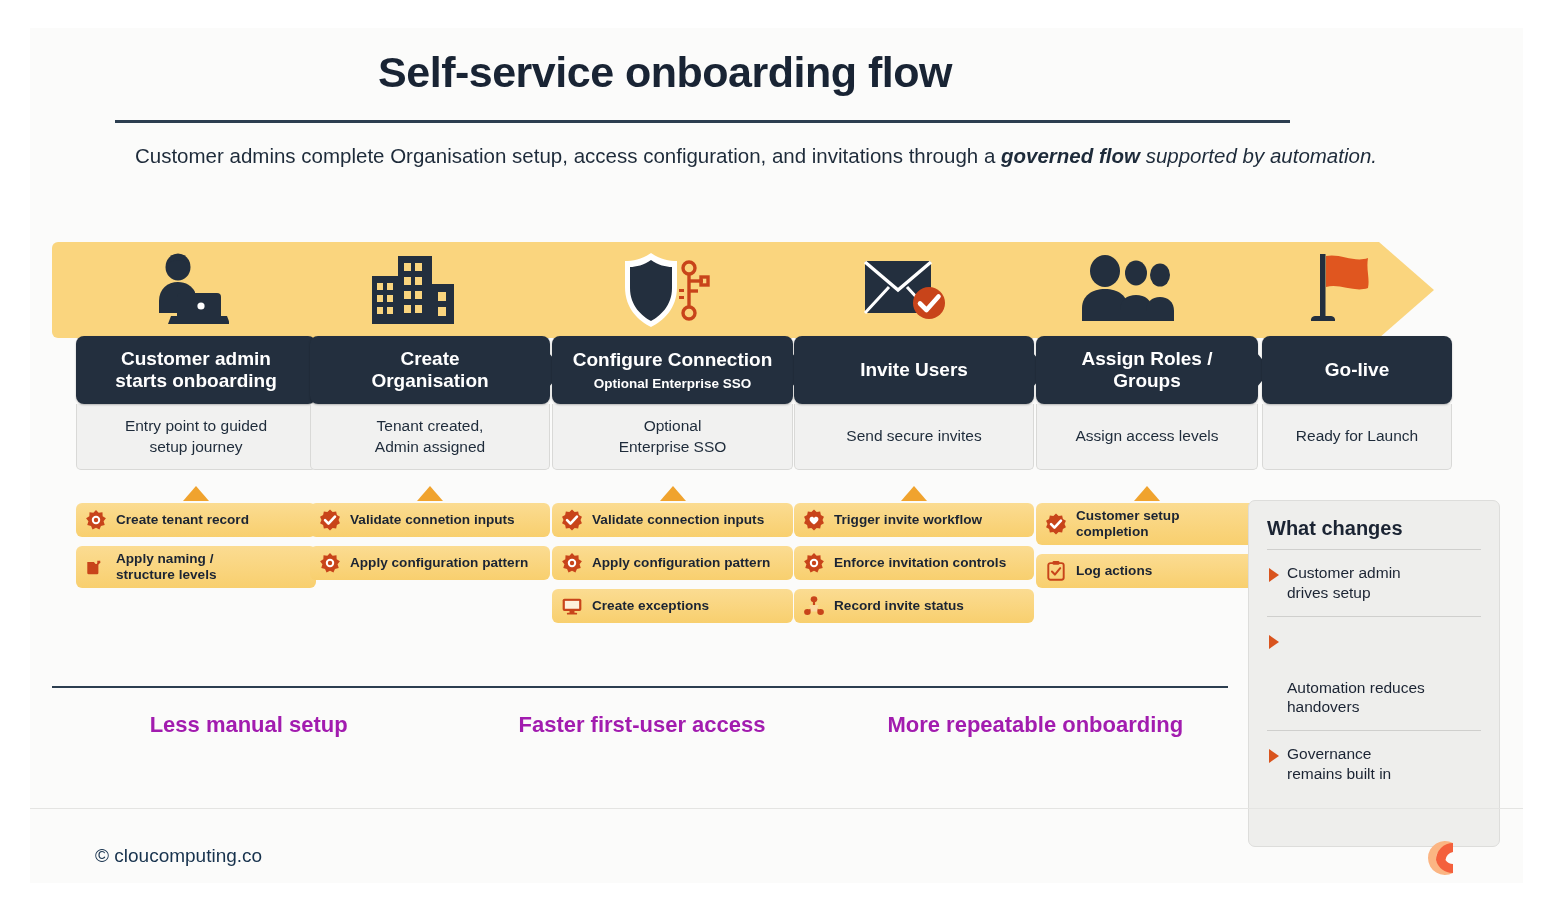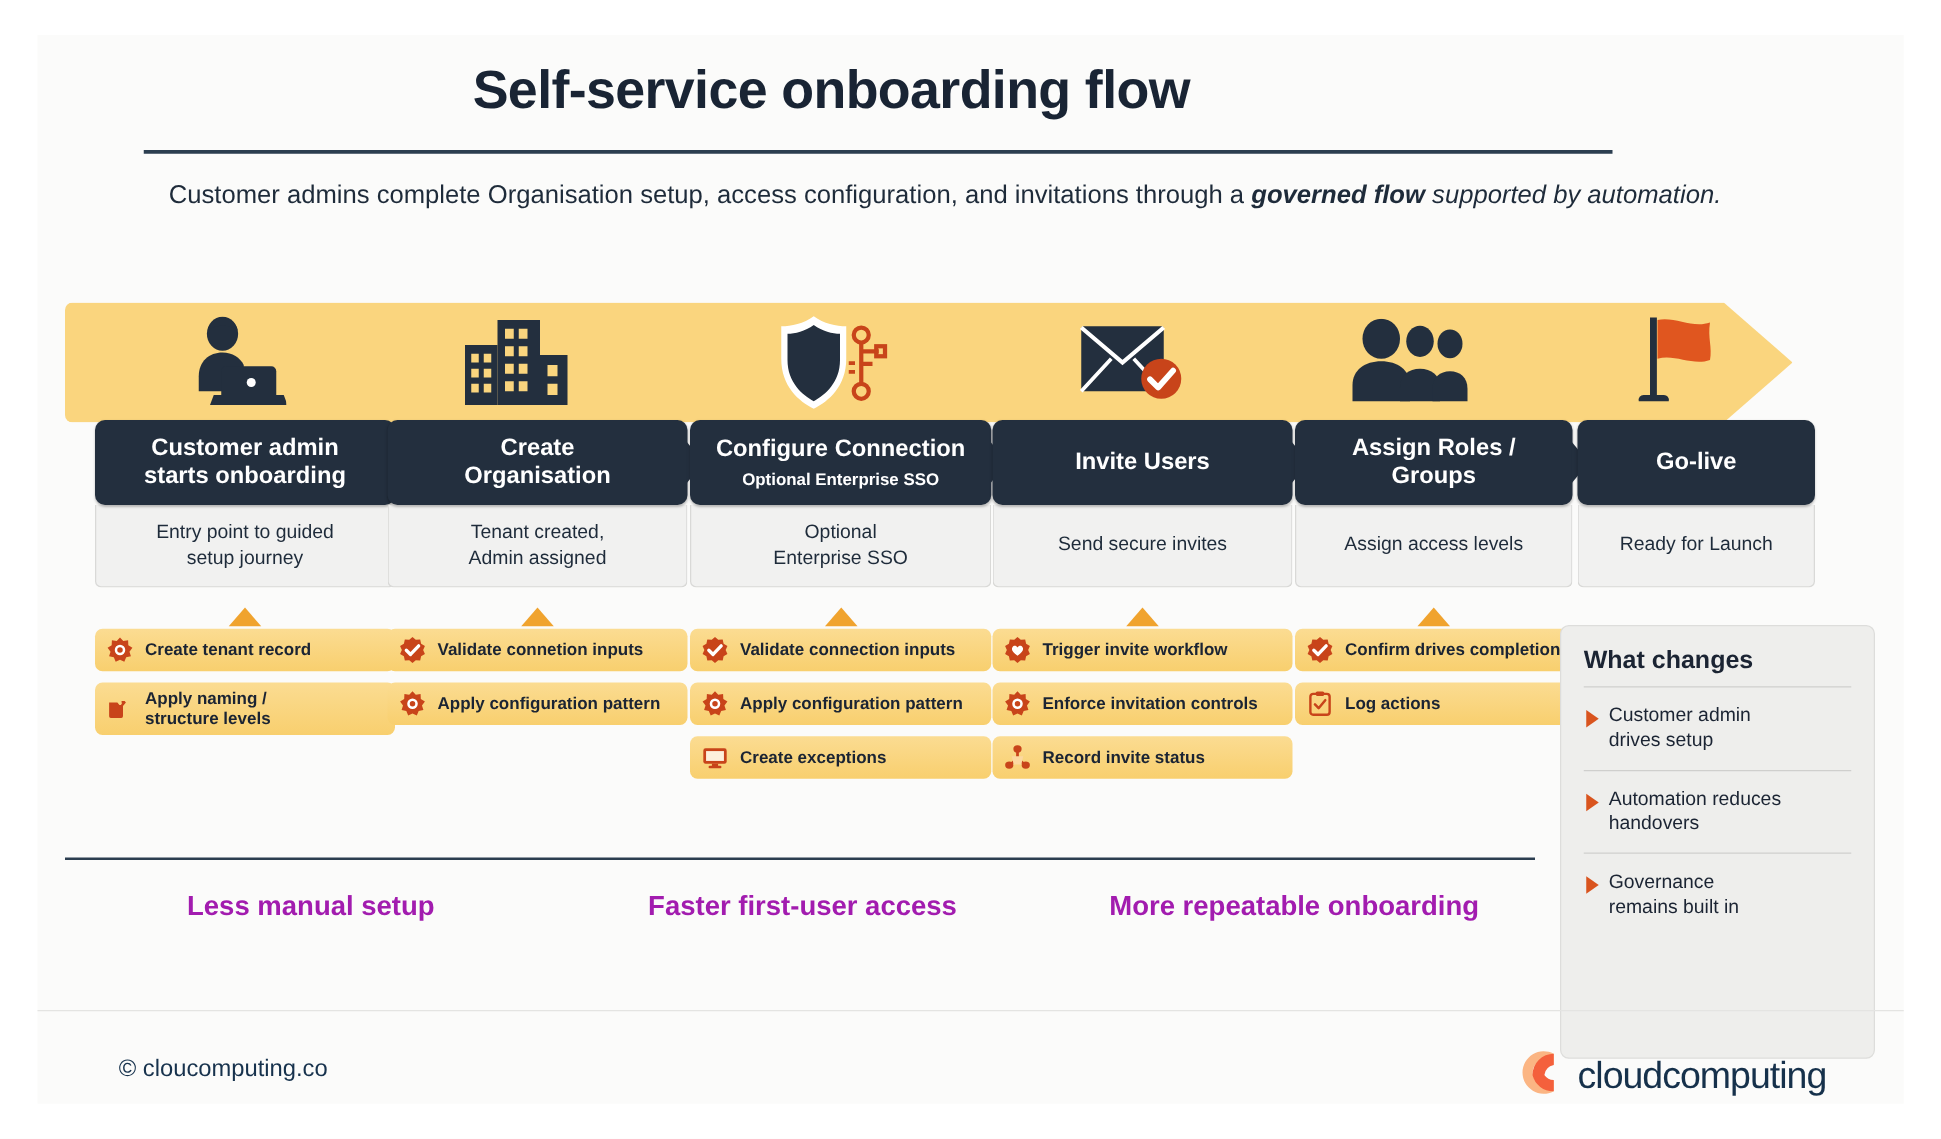--- a/index.html
+++ b/index.html
@@ -520,21 +520,21 @@
         <div class="step-body">Assign access levels</div>
         <div class="tri"></div>
         <div class="pills">
           <div class="pill">
             <span class="pill-ico">
               <svg width="22" height="22" viewBox="0 0 24 24">
                 <path d="M12.00,0.60L14.87,3.16L18.70,2.78L19.52,6.53L22.84,8.48L21.30,12.00L22.84,15.52L19.52,17.47L18.70,21.22L14.87,20.84L12.00,23.40L9.13,20.84L5.30,21.22L4.48,17.47L1.16,15.52L2.70,12.00L1.16,8.48L4.48,6.53L5.30,2.78L9.13,3.16Z" fill="#c8441a"></path>
                 <path d="M6.6 12.2 L10.3 15.9 L17.4 8.4" stroke="#fff" stroke-width="2.9" fill="none" stroke-linecap="round" stroke-linejoin="round"></path>
               </svg>
             </span>
-            <span class="pill-label">Confirm drives completion</span>
+            <span class="pill-label">Customer setup completion</span>
           </div>
           <div class="pill">
             <span class="pill-ico">
               <svg width="22" height="22" viewBox="0 0 24 24">
                 <rect x="3.6" y="3.4" width="16.8" height="18.2" rx="2.4" fill="none" stroke="#c8441a" stroke-width="2.1"></rect>
                 <rect x="8.2" y="1.2" width="7.6" height="4" rx="1.4" fill="#c8441a"></rect>
                 <path d="M7.6 12.6 L10.8 15.9 L16.6 8.9" stroke="#c8441a" stroke-width="2.2" fill="none" stroke-linecap="round" stroke-linejoin="round"></path>
               </svg>
             </span>
             <span class="pill-label">Log actions</span>
@@ -554,21 +554,21 @@
     <div id="what-items">
         <div class="what-sep"></div>
         <div class="what-item">
           <span class="bullet"></span>
           <span style="white-space: pre-line;">Customer admin
 drives setup</span>
         </div>
         <div class="what-sep"></div>
         <div class="what-item">
           <span class="bullet"></span>
-          <span style="white-space: pre-line;">Automation reduces
+          <span style="white-space: pre-line; margin-top: 48px;">Automation reduces
 handovers</span>
         </div>
         <div class="what-sep"></div>
         <div class="what-item">
           <span class="bullet"></span>
           <span style="white-space: pre-line;">Governance
 remains built in</span>
         </div>
       </div>
   </div>
@@ -584,14 +584,13 @@
 <div class="foot-rule"></div>
 <div class="footer-left">© cloucomputing.co</div>
 <div class="footer-logo">
   <span>
     <svg width="44" height="44" viewBox="0 0 44 44">
       <path d="M36 7 A17 17 0 1 0 36 37 L36 28 A9.5 9.5 0 1 1 36 16 Z" fill="#fbb583"></path>
       <path d="M36 7 A17 17 0 0 0 19 24 L28.5 24 A9.5 9.5 0 0 1 36 16 Z" fill="#f4603c"></path>
       <path d="M19 24 A17 17 0 0 0 36 37 L36 28 A9.5 9.5 0 0 1 28.5 24 Z" fill="#f4603c"></path>
     </svg>
   </span>
-  <span class="brand">cloudcomputing</span>
 </div>
 
 </body></html>

